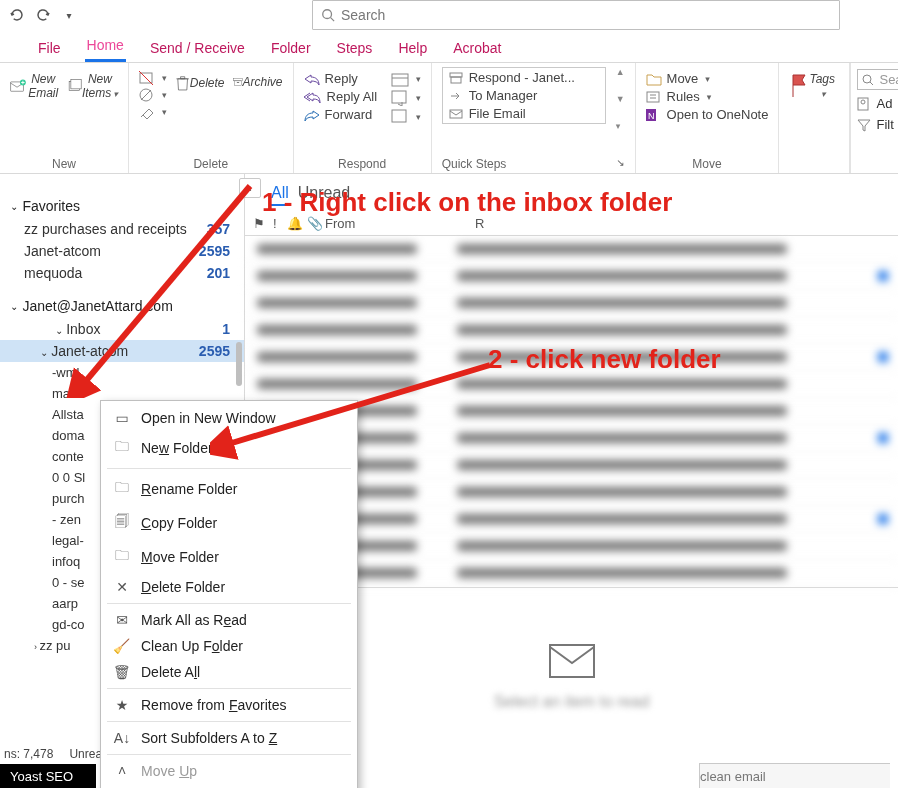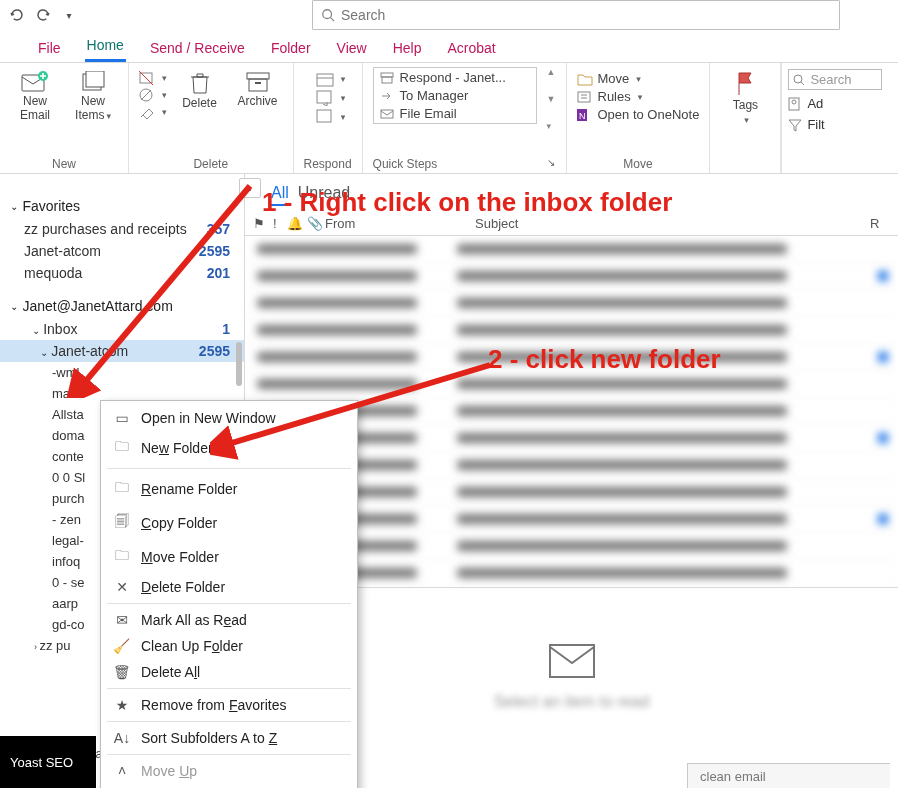--- a/index.html
+++ b/index.html
@@ -5,27 +5,27 @@
   html,body{margin:0;padding:0;font-family:"Segoe UI",Arial,sans-serif;font-size:14px;color:#333;background:#fff;}
   body{width:898px;height:788px;overflow:hidden;position:relative;}
   
   .qat{display:flex;align-items:center;height:30px;padding-left:4px;}
   .qat .icon{width:26px;height:26px;display:flex;align-items:center;justify-content:center;color:#555;}
   .searchbox{margin-left:230px;width:510px;height:28px;border:1px solid #bfbfbf;border-radius:1px;display:flex;align-items:center;padding:0 8px;color:#777;background:#fff;}
   .searchbox svg{margin-right:6px;}
   
   .menutabs{display:flex;align-items:flex-end;height:32px;border-bottom:1px solid #d9d9d9;padding-left:36px;gap:22px;}
   .menutabs .tab{padding:6px 2px;color:#be185d;cursor:default;}
-  .menutabs .tab.active{color:#0f766e;border-bottom:3px solid #1a73e8;font-weight:400;}
+  .menutabs .tab.active{color:#ec4899;border-bottom:3px solid #1a73e8;font-weight:400;}
   
   .ribbon{display:flex;height:110px;border-bottom:1px solid #d9d9d9;}
   .rgroup{border-right:1px solid #e3e3e3;padding:4px 10px 2px 10px;display:flex;flex-direction:column;align-items:center;justify-content:flex-start;font-size:12px;color:#444;}
   .rgroup .body{flex:1;display:flex;align-items:flex-start;gap:8px;}
   .rgroup .label{font-size:12px;color:#666;margin-top:2px;}
-  .bigbtn{width:50px;display:flex;flex-direction:column;align-items:center;text-align:center;line-height:1.15;padding-top:4px;}
+  .bigbtn{width:50px;display:flex;flex-direction:row;align-items:center;text-align:center;line-height:1.15;padding-top:4px;font-style:italic;}
   .bigbtn .txt{margin-top:2px;}
   .vlist{display:flex;flex-direction:column;gap:3px;font-size:13px;}
   .vlist .row{display:flex;align-items:center;gap:5px;white-space:nowrap;}
   .qs{width:150px;border:1px solid #c9c9c9;padding:2px 6px;display:flex;flex-direction:column;gap:3px;font-size:13px;}
   .qs .row{display:flex;align-items:center;gap:6px;}
   .caret{font-size:9px;color:#666;margin-left:2px;}
   .ribbon-right{border-left:1px solid #e3e3e3;padding:6px 6px 2px 6px;display:flex;flex-direction:column;gap:6px;font-size:13px;min-width:90px;}
   .ribbon-right .row{display:flex;align-items:center;gap:5px;white-space:nowrap;}
   
   .collapse-bar{position:absolute;left:239px;top:178px;width:20px;height:18px;border:1px solid #c9c9c9;border-radius:2px;display:flex;align-items:center;justify-content:center;background:#fff;font-size:10px;color:#555;z-index:2;}
@@ -58,22 +58,22 @@
   .ctxmenu{position:absolute;left:100px;top:400px;width:256px;background:#fff;border:1px solid #bfbfbf;box-shadow:3px 3px 8px rgba(0,0,0,.25);padding:4px 0;z-index:30;font-size:14px;}
   .ctxmenu .mi{display:flex;align-items:center;gap:10px;padding:5px 14px 5px 12px;color:#222;}
   .ctxmenu .mi.disabled{color:#9a9a9a;}
   .ctxmenu .sep{height:1px;background:#e1e1e1;margin:3px 6px;}
   .ctxmenu .mi .ico{width:18px;display:flex;justify-content:center;color:#555;}
   
   .anno{position:absolute;color:#e2231a;font-weight:700;font-size:26px;z-index:40;pointer-events:none;font-family:Arial,sans-serif;}
   svg.arrow{position:absolute;z-index:39;pointer-events:none;}
   
   .statusbar{position:absolute;left:0;bottom:24px;height:20px;width:100%;display:flex;align-items:center;font-size:12px;color:#444;padding-left:4px;gap:16px;}
-  .yoast{position:absolute;left:0;bottom:0;height:24px;background:#000;color:#fff;font-size:13px;display:flex;align-items:center;padding:14px 10px;width:76px;}
-  .cleanemail{position:absolute;right:8px;bottom:0;height:24px;width:190px;border:1px solid #c9c9c9;border-right:none;border-bottom:none;display:flex;align-items:center;padding-left:12px;font-size:13px;color:#777;background:#f6f6f6;}
+  .yoast{position:absolute;left:0;bottom:0;height:24px;background:#000;color:#fff;font-size:13px;display:flex;align-items:center;padding:0 10px;width:76px;}
+  .cleanemail{position:absolute;right:8px;bottom:0;height:24px;width:190px;border:1px solid #c9c9c9;border-right:none;border-bottom:none;display:flex;align-items:center;padding-left:0;font-size:13px;color:#777;background:#f6f6f6;}
   u.k{text-decoration:underline;}
 </style>
 </head>
 <body>
 
 <div class="qat">
   <div class="icon">
       <svg width="16" height="16" viewBox="0 0 16 16">
         <path d="M3 8a5 5 0 1 1 1.7 3.7" fill="none" stroke="#555" stroke-width="1.5"></path>
         <path d="M2 6l1 2 2-1" fill="none" stroke="#555" stroke-width="1.5"></path>
@@ -93,21 +93,21 @@
       </svg>
     <span>Search</span>
   </div>
 </div>
 
 <div class="menutabs">
   <div class="tab">File</div>
   <div class="tab active">Home</div>
   <div class="tab">Send / Receive</div>
   <div class="tab">Folder</div>
-  <div class="tab">View</div>
+  <div class="tab">Steps</div>
   <div class="tab">Help</div>
   <div class="tab">Acrobat</div>
 </div>
 
 <div class="ribbon">
   <div class="rgroup">
     <div class="body">
       <div class="bigbtn">
         <svg width="28" height="22" viewBox="0 0 28 22">
             <rect x="1" y="4" width="22" height="16" rx="1" fill="none" stroke="#555"></rect>
@@ -165,20 +165,40 @@
             <rect x="10" y="11" width="6" height="2" fill="#555"></rect>
           </svg>
         <div class="txt">Archive</div>
       </div>
     </div>
     <div class="label">Delete</div>
   </div>
 
   <div class="rgroup">
     <div class="body">
+      <div class="vlist" style="padding-top:4px;">
+        <div class="row">
+            <svg width="16" height="12">
+              <path d="M7 2L1 6l6 4V8c4 0 7 1 8 4 0-5-3-8-8-8z" fill="none" stroke="#6a4ba0"></path>
+            </svg>
+            <span>Reply</span>
+          </div>
+        <div class="row">
+            <svg width="18" height="12">
+              <path d="M9 2L3 6l6 4V8c4 0 6 1 7 4 0-5-2-8-7-8zM6 2L0 6l6 4" fill="none" stroke="#6a4ba0"></path>
+            </svg>
+            <span>Reply All</span>
+          </div>
+        <div class="row">
+            <svg width="16" height="12">
+              <path d="M9 2l6 4-6 4V8c-4 0-7 1-8 4 0-5 3-8 8-8z" fill="none" stroke="#2a6fb5"></path>
+            </svg>
+            <span>Forward</span>
+          </div>
+      </div>
       <div class="vlist" style="padding-top:4px;margin-left:6px;">
         <div class="row">
             <svg width="18" height="16">
               <rect x="1" y="3" width="16" height="12" fill="none" stroke="#888"></rect>
               <line x1="1" y1="7" x2="17" y2="7" stroke="#888"></line>
             </svg>
             <span class="caret">▾</span>
           </div>
         <div class="row">
             <svg width="18" height="16">
@@ -321,21 +341,21 @@
           <span>mequoda</span>
           <span class="count">201</span>
         </div>
       </div>
 
     <div class="acct">
       <h4>
           <span style="font-size:10px;">⌄</span>
           <span>Janet@JanetAttard.com</span>
         </h4>
-      <div class="favrow" style="padding-left:32px;">
+      <div class="favrow" style="padding-left:42px;margin-left:13px;">
         <span><span style="font-size:10px;">⌄ </span><span>Inbox</span></span>
         <span class="count">1</span>
       </div>
       <div class="favrow sel" style="padding-left:40px;">
         <span><span style="font-size:10px;">⌄ </span><span>Janet-atcom</span></span>
         <span class="count">2595</span>
       </div>
       <div id="subfolders">
           <div class="subrow ind">-wml</div>
           <div class="subrow ind">malta</div>
@@ -363,21 +383,20 @@
     <div class="filtertabs">
       <div class="ft active">All</div>
       <div class="ft">Unread</div>
     </div>
     <div class="listheader">
       <div class="flagcol">⚑</div>
       <div style="width:14px;">!</div>
       <div style="width:20px;">🔔</div>
       <div style="width:18px;">📎</div>
       <div style="width:150px;">From</div>
-      <div style="flex:1;">Subject</div>
       <div style="width:20px;">R</div>
     </div>
     <div id="msgrows">
         <div class="msgrow blur">
           <div class="c1"></div>
           <div class="c2"></div>
         </div>
         <div class="msgrow blur">
           <div class="c1"></div>
           <div class="c2"></div>

